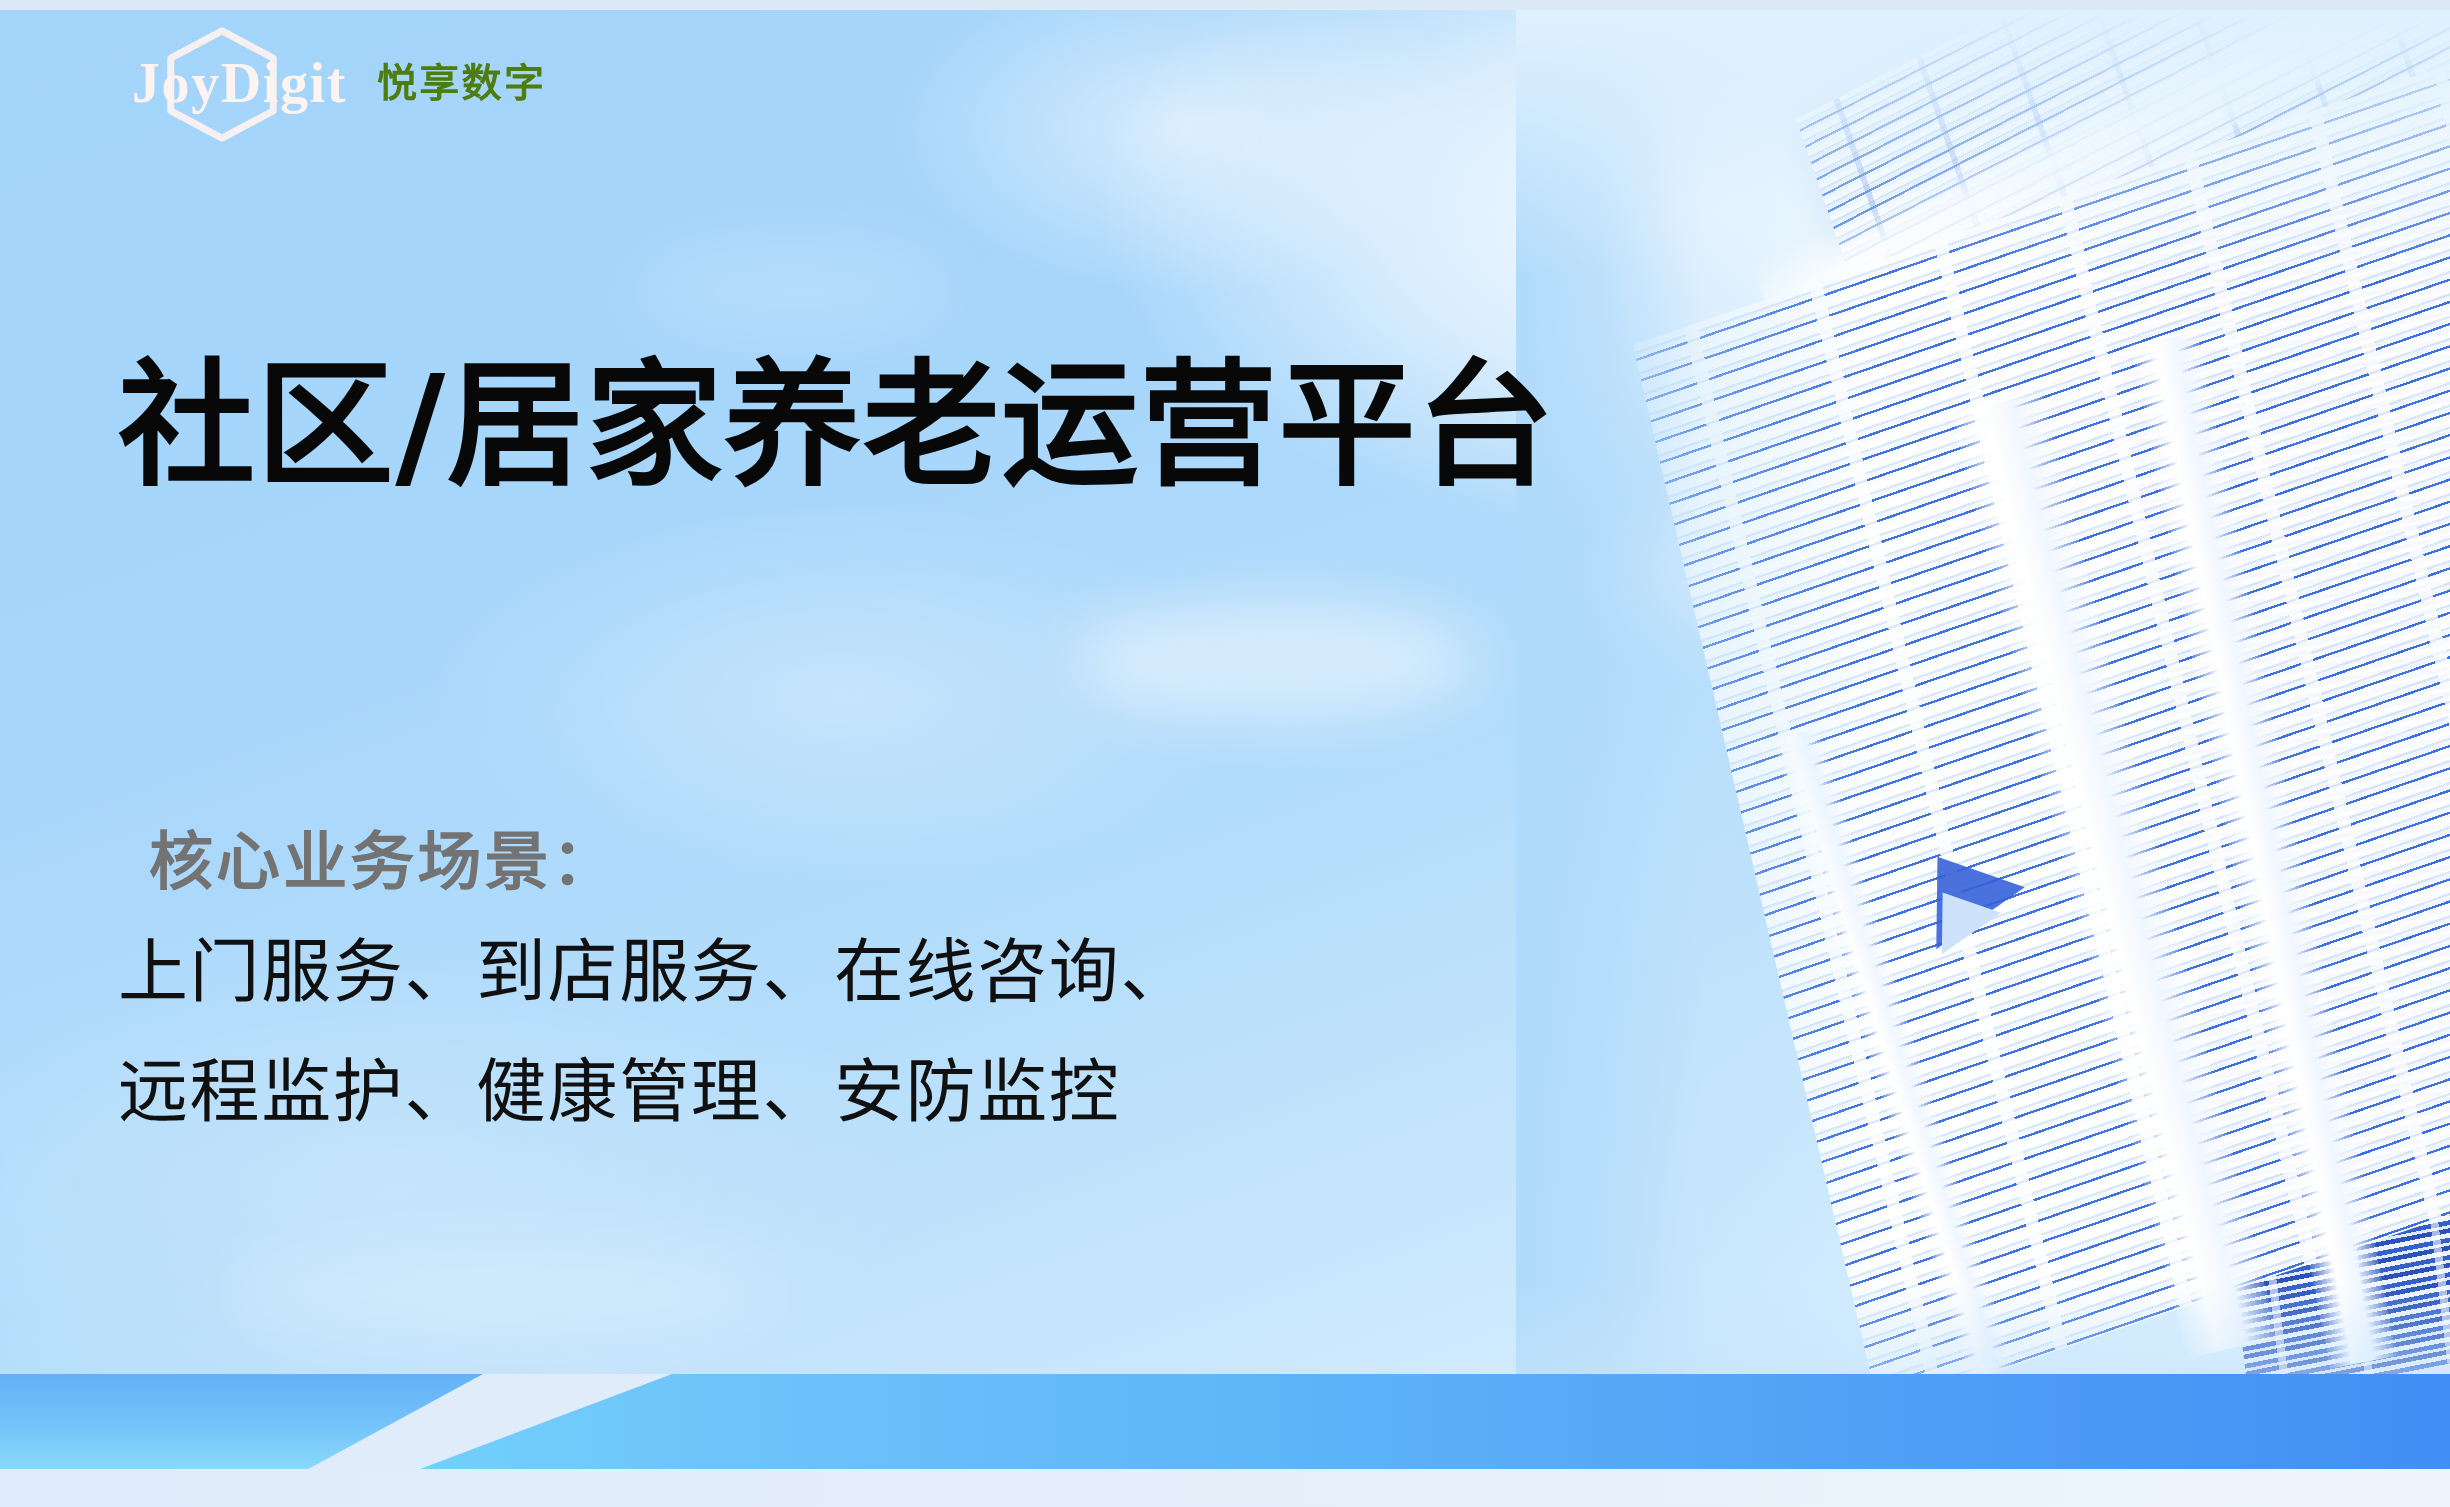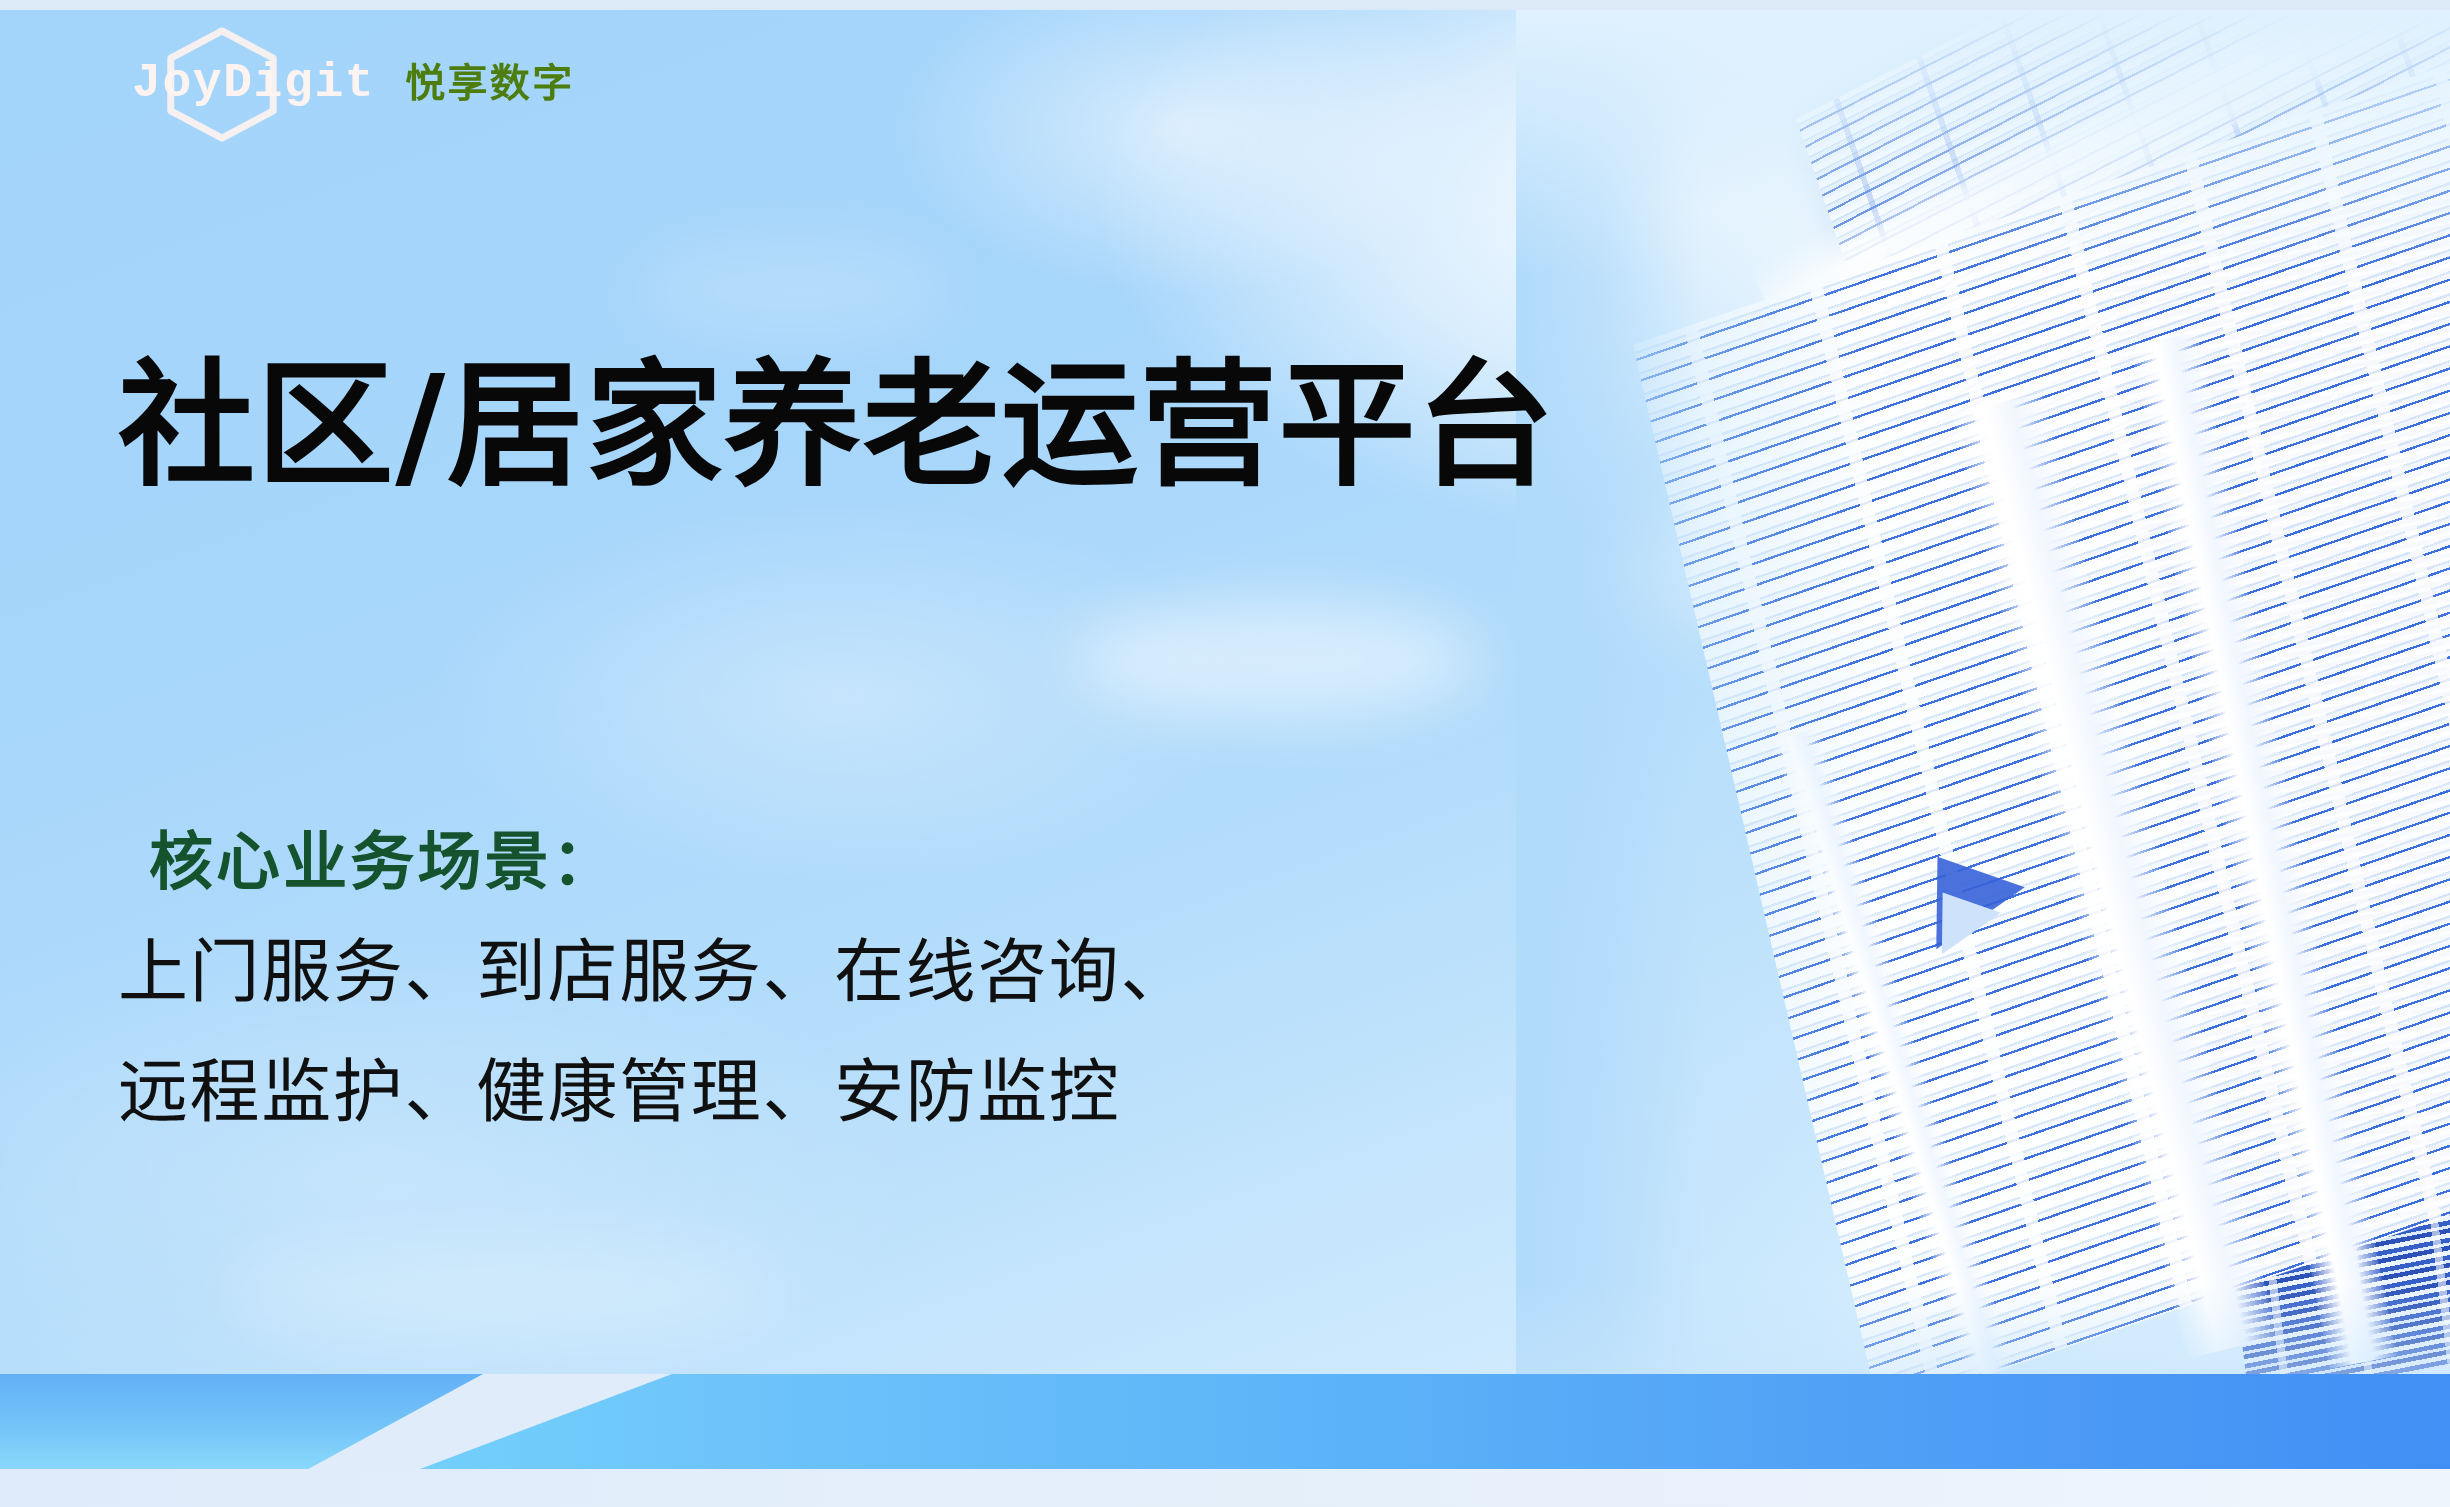--- a/index.html
+++ b/index.html
@@ -225,23 +225,23 @@
   }
   .logo-hex {
     position: absolute;
     left: 31px; top: -18.7px;
     width: 118px; height: 117px;
     opacity: 0.92;
   }
   .logo-hex svg { display: block; }
   .logo-mark {
     position: relative;
-    font-family: Liberation Mono, monospace;
+    font-family: Liberation Serif, serif;
     font-weight: 700;
-    font-size: 48px;
+    font-size: 56px;
     letter-spacing: 1.6px;
     color: #fdf3f0;
     line-height: 1;
     z-index: 2;
   }
   .logo-cn {
     position: relative;
     margin-left: 30px;
     font-family: "DejaVu Sans", "Liberation Sans", sans-serif;
     font-weight: 700;
@@ -269,21 +269,21 @@
   
   .subhead {
     position: absolute;
     left: 149px; top: 774px;
     z-index: 5;
     font-family: "DejaVu Sans", "Liberation Sans", sans-serif;
     font-weight: 700;
     font-size: 64px;
     letter-spacing: 3.1px;
     line-height: 1.1;
-    color: #14532d;
+    color: #737373;
     white-space: nowrap;
   }
 
   
   .body-lines {
     position: absolute;
     left: 118px; top: 918px;
     z-index: 5;
   }
   .body-line {

